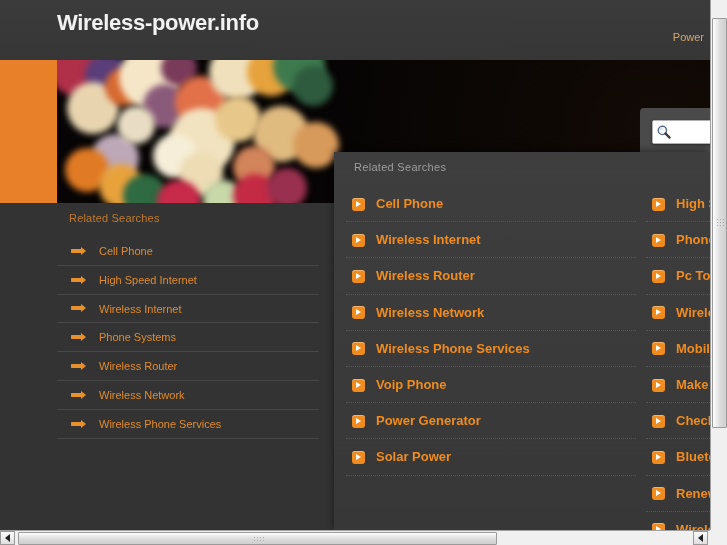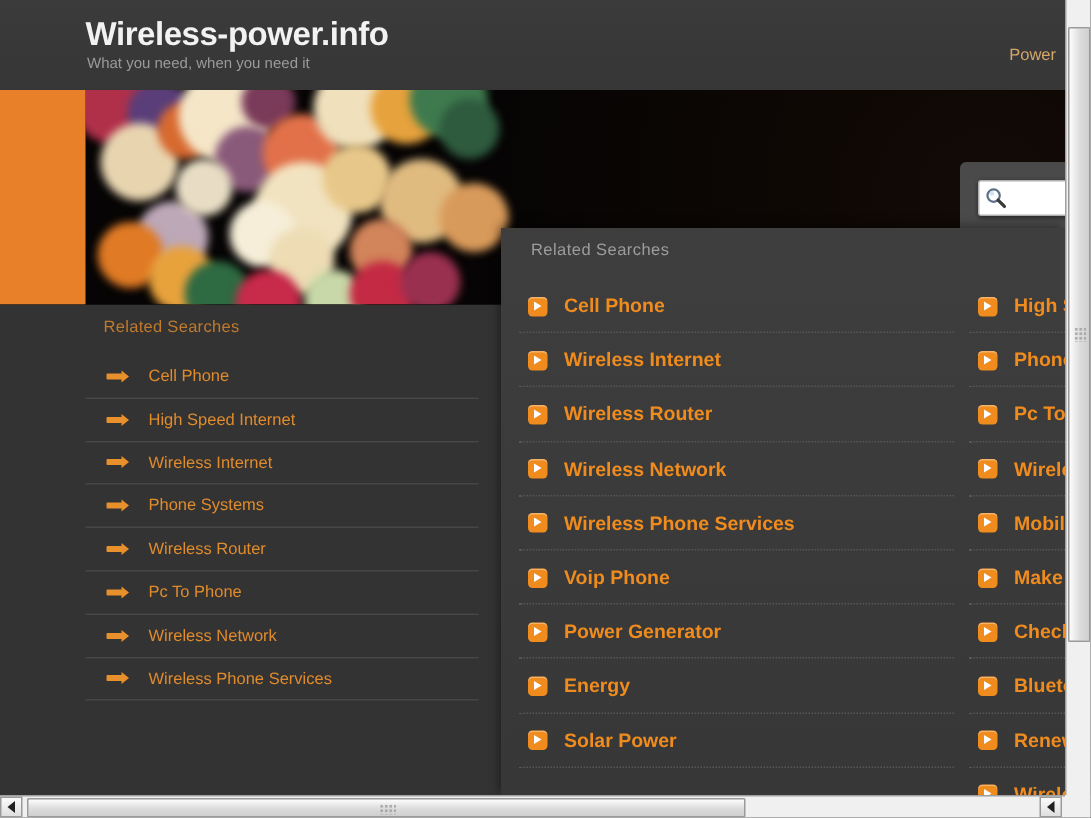--- a/index.html
+++ b/index.html
@@ -340,21 +340,20 @@
 </style>
 </head>
 <body>
 
 <div id="viewport">
 
   <div id="page">
 
     <div id="header">
       <div id="site-title">Wireless-power.info</div>
-      <div id="site-tagline">What you need, when you need it</div>
       <a id="homepage-link">Power</a>
     </div>
 
     <div id="banner">
       <div id="banner-orange-block"></div>
       <div id="banner-photo">
         <div class="bokeh" style="left:-8px;  top:-18px; width:54px; height:54px; background:#b0304a;"></div>
         <div class="bokeh" style="left:28px;  top:-6px;  width:42px; height:42px; background:#5a3e7a;"></div>
         <div class="bokeh" style="left:10px;  top:22px;  width:52px; height:52px; background:#e8d5b0;"></div>
         <div class="bokeh" style="left:48px;  top:8px;   width:38px; height:38px; background:#d86a30;"></div>
@@ -396,38 +395,36 @@
     </div>
 
     <div id="sidebar">
       <div id="sidebar-heading">Related Searches</div>
       <div id="sidebar-list">
           <a class="side-item"><span class="side-bullet"></span><span>Cell Phone</span></a>
           <a class="side-item"><span class="side-bullet"></span><span>High Speed Internet</span></a>
           <a class="side-item"><span class="side-bullet"></span><span>Wireless Internet</span></a>
           <a class="side-item"><span class="side-bullet"></span><span>Phone Systems</span></a>
           <a class="side-item"><span class="side-bullet"></span><span>Wireless Router</span></a>
-          <a class="side-item"><span class="side-bullet"></span><span>Pc To Phone</span></a>
           <a class="side-item"><span class="side-bullet"></span><span>Wireless Network</span></a>
           <a class="side-item"><span class="side-bullet"></span><span>Wireless Phone Services</span></a>
         </div>
     </div>
 
     <div id="overlay-panel">
       <div id="overlay-heading">Related Searches</div>
       <div id="overlay-columns">
         <div class="ov-col" id="ov-col-left">
             <a class="ov-item"><span class="ov-arrow"></span><span>Cell Phone</span></a>
             <a class="ov-item"><span class="ov-arrow"></span><span>Wireless Internet</span></a>
             <a class="ov-item"><span class="ov-arrow"></span><span>Wireless Router</span></a>
             <a class="ov-item"><span class="ov-arrow"></span><span>Wireless Network</span></a>
             <a class="ov-item"><span class="ov-arrow"></span><span>Wireless Phone Services</span></a>
             <a class="ov-item"><span class="ov-arrow"></span><span>Voip Phone</span></a>
             <a class="ov-item"><span class="ov-arrow"></span><span>Power Generator</span></a>
-            <a class="ov-item"><span class="ov-arrow"></span><span>Energy</span></a>
             <a class="ov-item"><span class="ov-arrow"></span><span>Solar Power</span></a>
           </div>
         <div class="ov-col" id="ov-col-right">
             <a class="ov-item"><span class="ov-arrow"></span><span>High Sp</span></a>
             <a class="ov-item"><span class="ov-arrow"></span><span>Phone </span></a>
             <a class="ov-item"><span class="ov-arrow"></span><span>Pc To P</span></a>
             <a class="ov-item"><span class="ov-arrow"></span><span>Wireles</span></a>
             <a class="ov-item"><span class="ov-arrow"></span><span>Mobile </span></a>
             <a class="ov-item"><span class="ov-arrow"></span><span>Make</span></a>
             <a class="ov-item"><span class="ov-arrow"></span><span>Checki</span></a>

